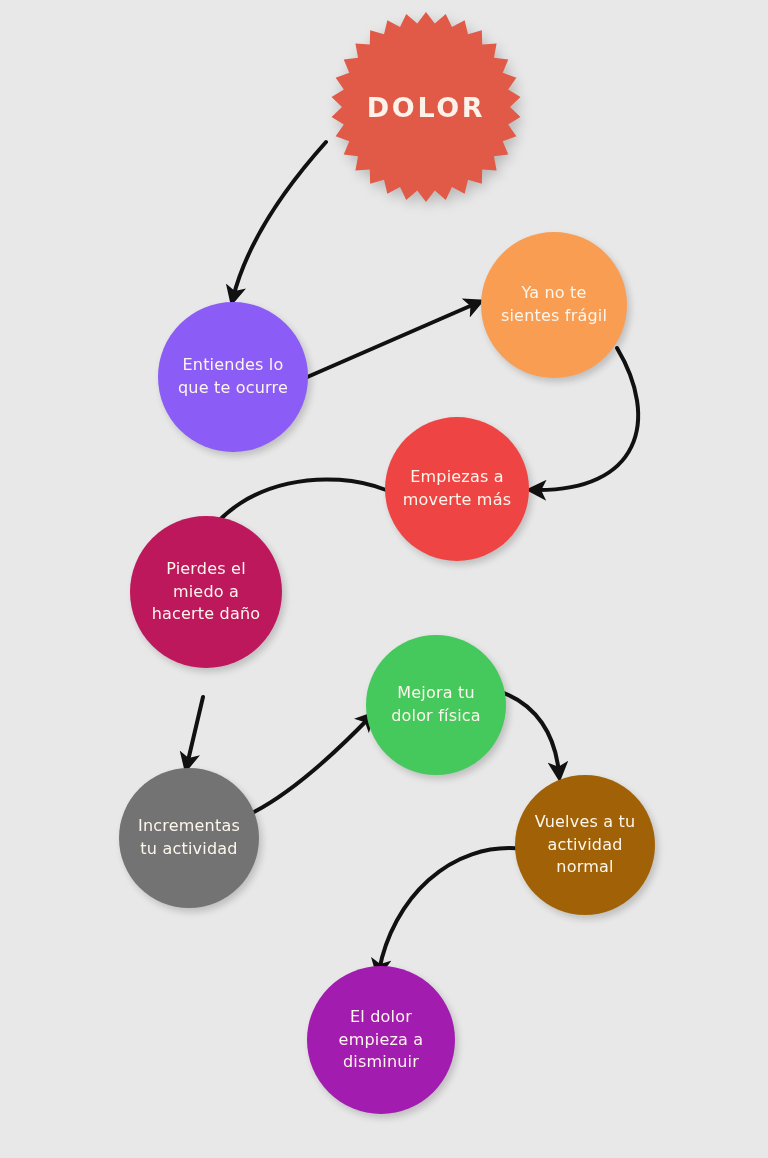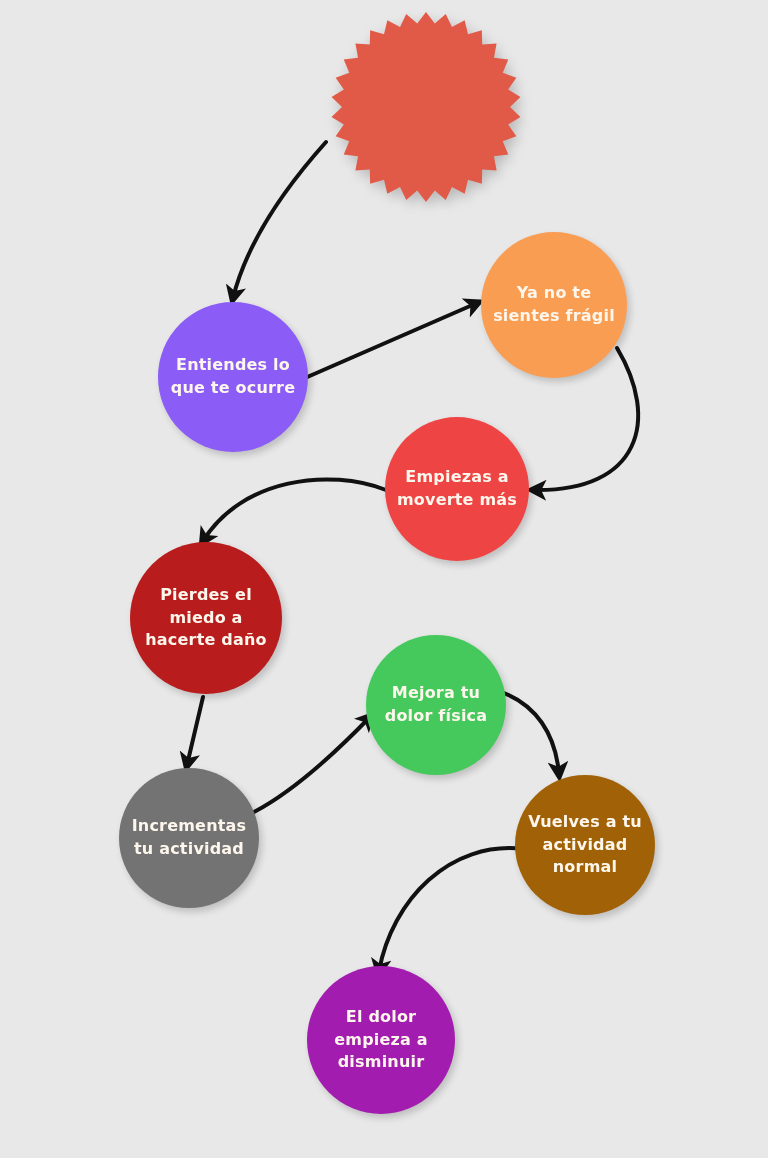--- a/index.html
+++ b/index.html
@@ -39,21 +39,21 @@
     color: #fdf6ec;
     box-shadow: 3px 4px 7px rgba(0,0,0,0.18);
     box-sizing: border-box;
   }
   .node-label {
     display: block;
     padding: 0 8px;
     line-height: 1.42;
     letter-spacing: 0.2px;
     white-space: pre-line;
-    font-weight: 700;
+    font-weight: 400;
   }
   .badge {
     position: absolute;
     display: flex;
     align-items: center;
     justify-content: center;
   }
   .badge svg {
     position: absolute;
     left: 0;
@@ -89,36 +89,37 @@
         <path d="M 488 688 C 540 700 556 740 559 774" fill="none" stroke="#111111" stroke-width="4" stroke-linecap="round" marker-end="url(#arrowhead)"></path>
         <path d="M 524 849 C 450 840 392 900 379 971" fill="none" stroke="#111111" stroke-width="4" stroke-linecap="round" marker-end="url(#arrowhead)"></path>
       </g>
   </svg>
 
   <div id="badge-host">
       <div class="badge" style="left: 331px; top: 12px; width: 190px; height: 190px;">
         <svg width="190" height="190" style="filter: drop-shadow(rgba(0, 0, 0, 0.2) 3px 5px 6px);">
           <polygon points="95.00,0.00 103.78,11.46 114.75,2.08 120.96,15.11 133.64,8.21 137.00,22.25 150.84,18.14 151.21,32.58 165.60,31.43 162.96,45.63 177.27,47.50 171.74,60.83 185.35,65.64 177.16,77.54 189.48,85.07 179.00,95.00 189.48,104.93 177.16,112.46 185.35,124.36 171.74,129.17 177.27,142.50 162.96,144.37 165.60,158.57 151.21,157.42 150.84,171.86 137.00,167.75 133.64,181.79 120.96,174.89 114.75,187.92 103.78,178.54 95.00,190.00 86.22,178.54 75.25,187.92 69.04,174.89 56.36,181.79 53.00,167.75 39.16,171.86 38.79,157.42 24.40,158.57 27.04,144.37 12.73,142.50 18.26,129.17 4.65,124.36 12.84,112.46 0.52,104.93 11.00,95.00 0.52,85.07 12.84,77.54 4.65,65.64 18.26,60.83 12.73,47.50 27.04,45.63 24.40,31.43 38.79,32.58 39.16,18.14 53.00,22.25 56.36,8.21 69.04,15.11 75.25,2.08 86.22,11.46" fill="#e05a47"></polygon>
         </svg>
+        <span class="badge-label">DOLOR</span>
       </div>
     </div>
   <div id="node-host">
       <div class="node" style="left: 158px; top: 302px; width: 150px; height: 150px; background: #8b5cf6;">
         <span class="node-label" style="font-size: 16px;">Entiendes lo
 que te ocurre</span>
       </div>
       <div class="node" style="left: 481px; top: 232px; width: 146px; height: 146px; background: rgb(249, 157, 83);">
         <span class="node-label" style="font-size: 16px;">Ya no te
 sientes frágil</span>
       </div>
       <div class="node" style="left: 385px; top: 417px; width: 144px; height: 144px; background: #ef4444;">
         <span class="node-label" style="font-size: 16px;">Empiezas a
 moverte más</span>
       </div>
-      <div class="node" style="left: 130px; top: 542px; width: 152px; height: 152px; background: #b91c1c;">
+      <div class="node" style="left: 130px; top: 516px; width: 152px; height: 152px; background: #be185d;">
         <span class="node-label" style="font-size: 16px;">Pierdes el
 miedo a
 hacerte daño</span>
       </div>
       <div class="node" style="left: 119px; top: 768px; width: 140px; height: 140px; background: #737373;">
         <span class="node-label" style="font-size: 16px;">Incrementas
 tu actividad</span>
       </div>
       <div class="node" style="left: 366px; top: 635px; width: 140px; height: 140px; background: rgb(69, 201, 92);">
         <span class="node-label" style="font-size: 16px;">Mejora tu

